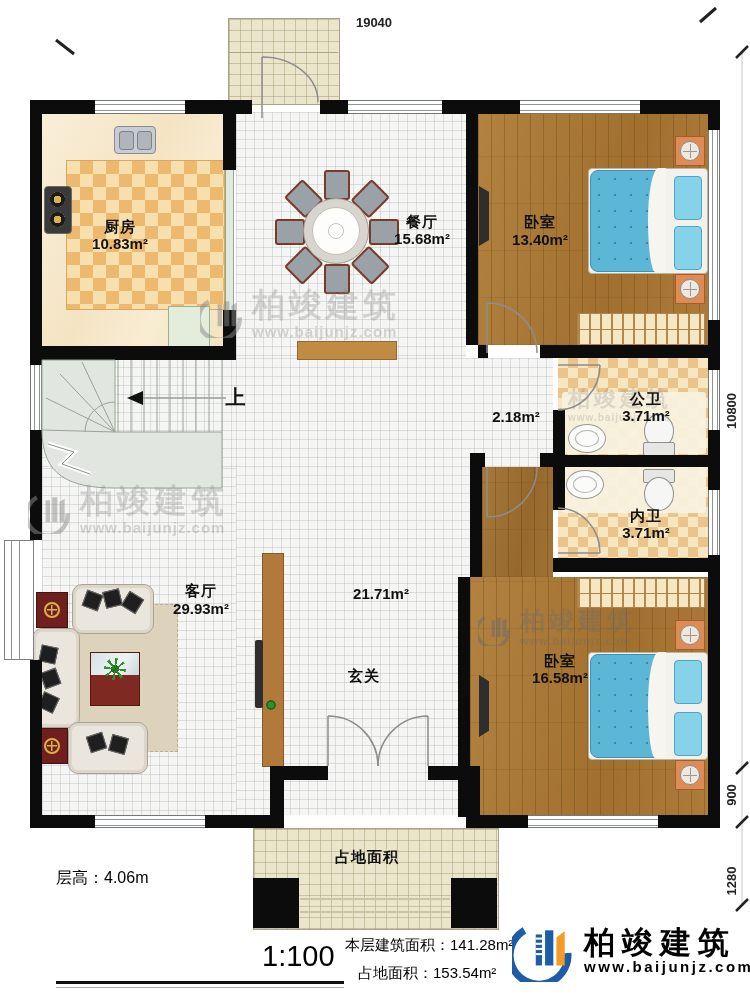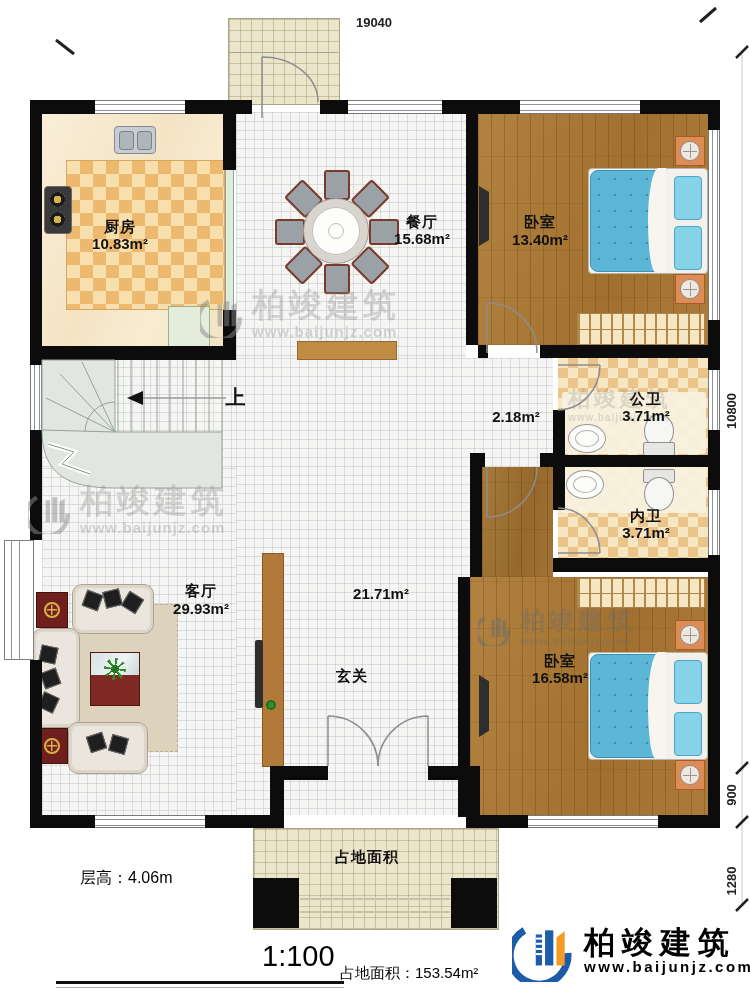--- a/index.html
+++ b/index.html
@@ -317,37 +317,40 @@
   <div class="abs room-area" style="left:540px;top:239px;">13.40m²</div>
   <div class="abs room-name" style="left:646px;top:399px;">公卫</div>
   <div class="abs room-area" style="left:646px;top:415px;">3.71m²</div>
   <div class="abs room-name" style="left:646px;top:516px;">内卫</div>
   <div class="abs room-area" style="left:646px;top:532px;">3.71m²</div>
   <div class="abs room-name" style="left:560px;top:661px;">卧室</div>
   <div class="abs room-area" style="left:560px;top:677px;">16.58m²</div>
   <div class="abs room-name" style="left:201px;top:591px;">客厅</div>
   <div class="abs room-area" style="left:201px;top:608px;">29.93m²</div>
   <div class="abs room-area" style="left:381px;top:593px;">21.71m²</div>
-  <div class="abs room-name" style="left:352px;top:676px;text-align:center;">玄关</div>
+  <div class="abs room-name" style="left:364px;top:676px;text-align:center;">玄关</div>
   <div class="abs room-area" style="left:516px;top:416px;">2.18m²</div>
   <div class="abs room-name" style="left:367px;top:857px;">占地面积</div>
   <div class="abs room-name" style="left:236px;top:397px;font-size:20px;">上</div>
 
   <div class="abs dim" style="left:374px;top:22px;transform:translate(-50%,-50%);">19040</div>
   <div class="abs dim dim-v" style="left:731px;top:411px;">10800</div>
   <div class="abs dim dim-v" style="left:731px;top:795px;">900</div>
   <div class="abs dim dim-v" style="left:731px;top:881px;">1280</div>
 
-  <div class="abs stat" style="left:80px;top:868px;">
+  <div class="abs stat" style="left:56px;top:868px;">
     <span>层高：</span><span>4.06m</span>
   </div>
   <div class="abs" style="left:56px;top:981px;width:288px;height:3px;background:#111;"></div>
   <div class="abs" style="left:56px;top:987px;width:288px;height:1px;background:#aaa;"></div>
   <div class="abs" style="left:262px;top:940px;font-size:29px;color:#000;">1:100</div>
-  <div class="abs stat" style="left:340px;top:964px;font-size:15px;">
+  <div class="abs stat" style="left:345px;top:936px;font-size:15px;">
+    <span>本层建筑面积：</span><span>141.28m²</span>
+  </div>
+  <div class="abs stat" style="left:358px;top:964px;font-size:15px;">
     <span>占地面积：</span><span>153.54m²</span>
   </div>
   <div class="abs" style="left:512px;top:920px;display:flex;align-items:center;gap:10px;">
     <svg width="62" height="62" viewBox="0 0 60 60">
       <path d="M12,10 A28,28 0 1 0 54,32" stroke="#1c5ca8" stroke-width="7" fill="none"></path>
       <rect x="23" y="14" width="6" height="30" fill="#1c5ca8"></rect>
       <rect x="23" y="17" width="6" height="2" fill="#fff"></rect>
         <rect x="23" y="22" width="6" height="2" fill="#fff"></rect>
       <rect x="23" y="27" width="6" height="2" fill="#fff"></rect>
         <rect x="23" y="32" width="6" height="2" fill="#fff"></rect>

